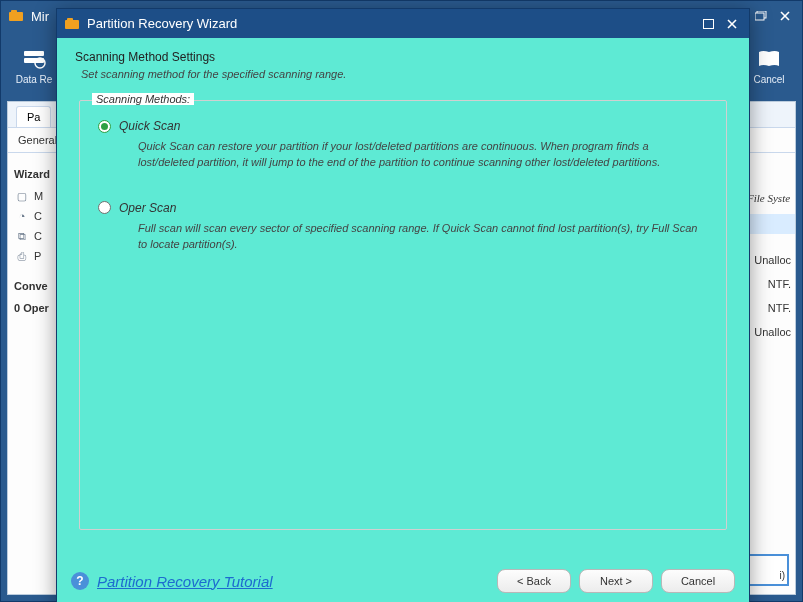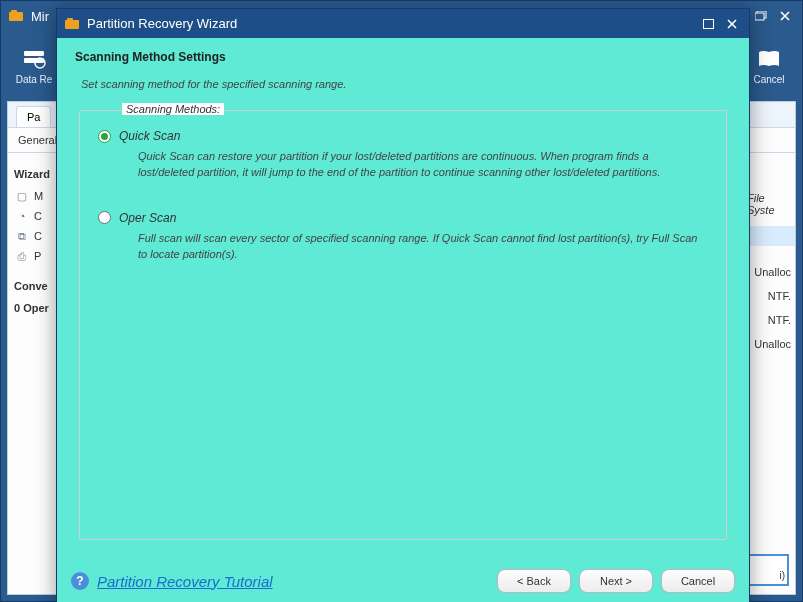--- a/index.html
+++ b/index.html
@@ -24,38 +24,38 @@
   .tabstrip { display: flex; padding: 4px 8px 0; font-size: 11px; border-bottom: 1px solid #c9d8ec; background: #eef4fb; }
   .tab { background: #fff; border: 1px solid #c9d8ec; border-bottom: none; padding: 4px 10px; border-radius: 3px 3px 0 0; margin-right: 2px; }
   .subtab { padding: 6px 10px; font-size: 11px; color: #333; border-bottom: 1px solid #c9d8ec; }
 
   .side { position: absolute; top: 60px; left: 6px; width: 160px; font-size: 11px; color: #333; }
   .side-title { font-weight: bold; margin: 6px 0; }
   .side-item { display: flex; align-items: center; padding: 3px 0; }
   .side-icon { width: 16px; height: 14px; margin-right: 4px; display: inline-flex; align-items: center; justify-content: center; color: #6b7a8c; }
 
   .right-col { position: absolute; top: 90px; right: 0; width: 48px; font-size: 11px; color: #333; }
-  .right-head { font-style: italic; margin-bottom: 10px; }
+  .right-head { font-style: italic; margin-bottom: 10px; font-family: Liberation Serif, serif; }
   .right-hl { background: #d9ecff; height: 20px; margin: 4px 0 20px; }
   .right-row { margin-bottom: 12px; text-align: right; padding-right: 4px; }
 
   .bottom-strip { position: absolute; bottom: 20px; right: 6px; width: 40px; height: 6px; background: #eef4fb; border: 1px solid #c9d8ec; }
   .bottom-sel { position: absolute; bottom: 8px; right: 6px; left: auto; width: 44px; height: 32px; border: 2px solid #4a90d9; background: #fff; font-size: 10px; padding-top: 14px; text-align: right; padding-right: 2px; color: #333; }
 
   
   .modal { position: absolute; top: 8px; left: 56px; width: 694px; height: 596px; background: #5eead4; border: 1px solid #123a6a; box-shadow: 0 4px 20px rgba(0,0,0,0.4); }
   .inner-titlebar { height: 29px; background: #1d4e87; color: #fff; display: flex; align-items: center; padding: 0 6px; font-size: 13px; }
   .inner-titlebar .spacer { flex: 1; }
 
   .wiz-header { padding: 12px 18px 6px; }
-  .wiz-title { font-weight: bold; font-size: 12px; color: #222; margin-bottom: 14px; }
+  .wiz-title { font-weight: normal; font-size: 12px; color: #222; margin-bottom: 4px; }
   .wiz-sub { font-size: 11px; font-style: italic; color: #444; padding-left: 6px; }
 
   .fieldset { margin: 14px 22px 10px; border: 1px solid #d0d0d0; border-radius: 2px; padding: 18px 18px 14px; position: relative; height: 430px; }
-  .legend { position: absolute; top: -8px; left: 12px; background: #fff; padding: 0 4px; font-size: 11px; font-style: italic; color: #333; margin-left: 30px; }
+  .legend { position: absolute; top: -8px; left: 12px; background: #fff; padding: 0 4px; font-size: 11px; font-style: italic; color: #333; }
 
   .radio-row { display: flex; align-items: center; font-size: 12px; font-style: italic; color: #333; margin-bottom: 6px; }
   .radio { width: 13px; height: 13px; border: 1px solid #707070; border-radius: 50%; margin-right: 8px; display: inline-flex; align-items: center; justify-content: center; background: #fff; }
   .radio.checked { border-color: #2ea043; }
   .radio .dot { width: 7px; height: 7px; background: #2ea043; border-radius: 50%; }
   .radio-desc { font-size: 11px; color: #444; font-style: italic; line-height: 1.45; padding: 0 10px 0 40px; margin-bottom: 30px; }
 
   .wiz-footer { position: absolute; bottom: 0; left: 0; right: 0; height: 44px; display: flex; align-items: center; padding: 0 14px; border-top: 0; }
   .help-icon { width: 18px; height: 18px; border-radius: 50%; background: #4a90d9; color: #fff; font-weight: bold; display: flex; align-items: center; justify-content: center; font-size: 12px; margin-right: 8px; }
   .tutorial-link { font-size: 15px; font-style: italic; color: #1d6bcf; text-decoration: underline; }

